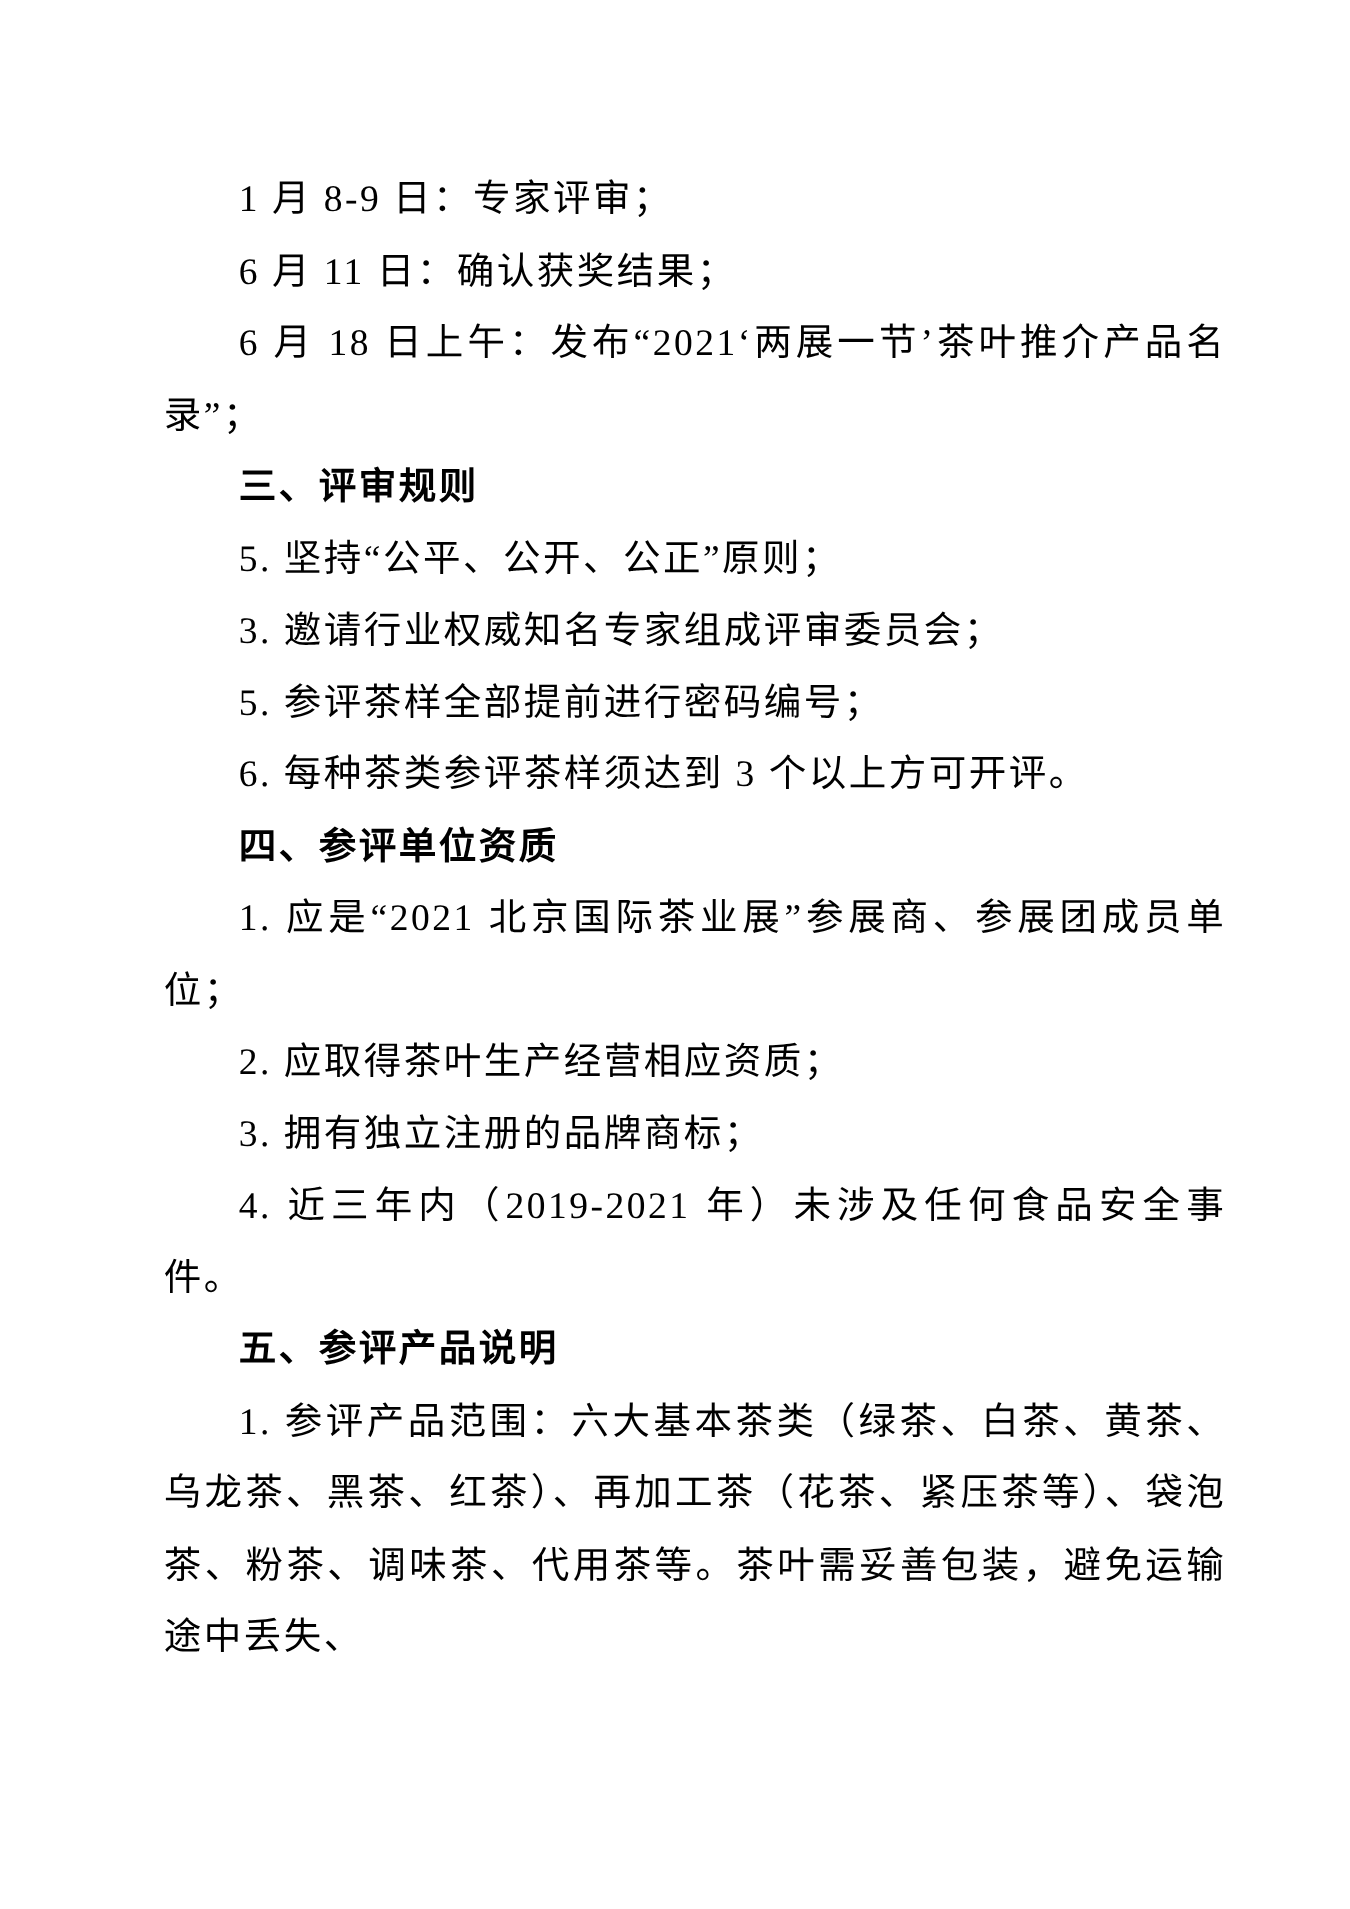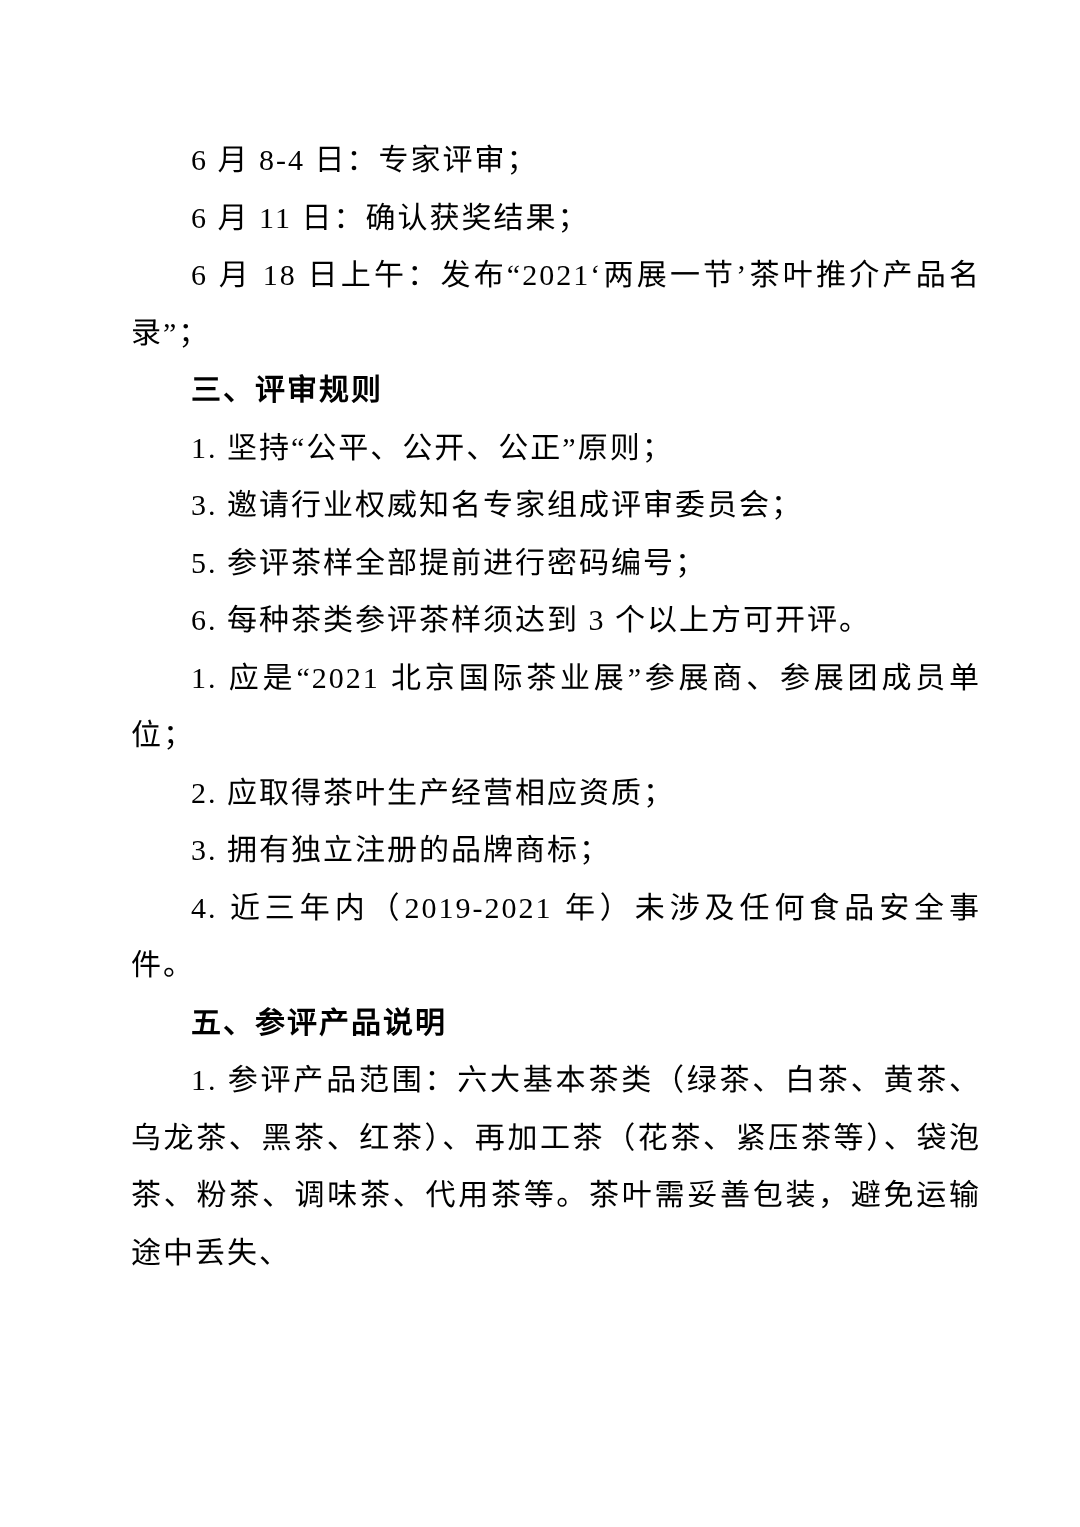--- a/index.html
+++ b/index.html
@@ -39,28 +39,29 @@
   }
   .para.bold {
     font-weight: bold;
   }
 </style>
 </head>
 <body>
 
 <main class="page">
   <div class="doc-body" id="doc-body">
-      <p class="para normal">6 月 8-4 日：专家评审；</p>
+      <p class="para normal">1 月 8-9 日：专家评审；</p>
       <p class="para normal">6 月 11 日：确认获奖结果；</p>
       <p class="para normal">6 月 18 日上午：发布“2021‘两展一节’茶叶推介产品名录”；</p>
       <p class="para heading">三、评审规则</p>
-      <p class="para normal">1. 坚持“公平、公开、公正”原则；</p>
+      <p class="para normal">5. 坚持“公平、公开、公正”原则；</p>
       <p class="para normal">3. 邀请行业权威知名专家组成评审委员会；</p>
       <p class="para normal">5. 参评茶样全部提前进行密码编号；</p>
       <p class="para normal">6. 每种茶类参评茶样须达到 3 个以上方可开评。</p>
+      <p class="para heading">四、参评单位资质</p>
       <p class="para normal">1. 应是“2021 北京国际茶业展”参展商、参展团成员单位；</p>
       <p class="para normal">2. 应取得茶叶生产经营相应资质；</p>
       <p class="para normal">3. 拥有独立注册的品牌商标；</p>
       <p class="para normal">4. 近三年内（2019-2021 年）未涉及任何食品安全事件。</p>
       <p class="para heading">五、参评产品说明</p>
       <p class="para normal">1. 参评产品范围：六大基本茶类（绿茶、白茶、黄茶、乌龙茶、黑茶、红茶）、再加工茶（花茶、紧压茶等）、袋泡茶、粉茶、调味茶、代用茶等。茶叶需妥善包装，避免运输途中丢失、</p>
     </div>
 </main>
 
 </body></html>

